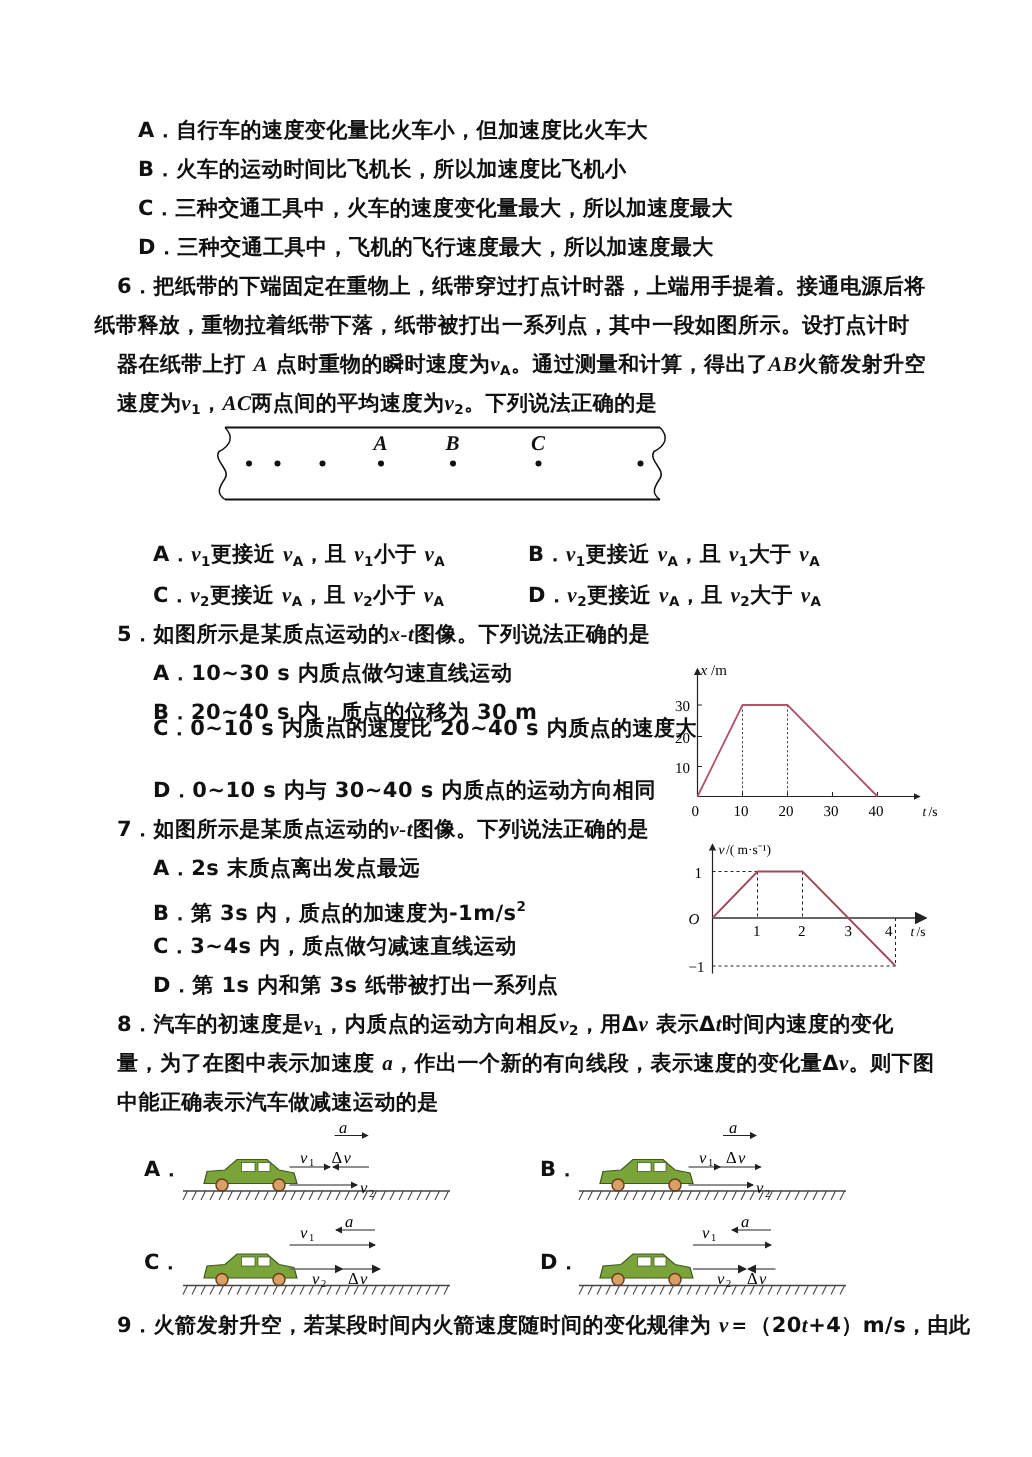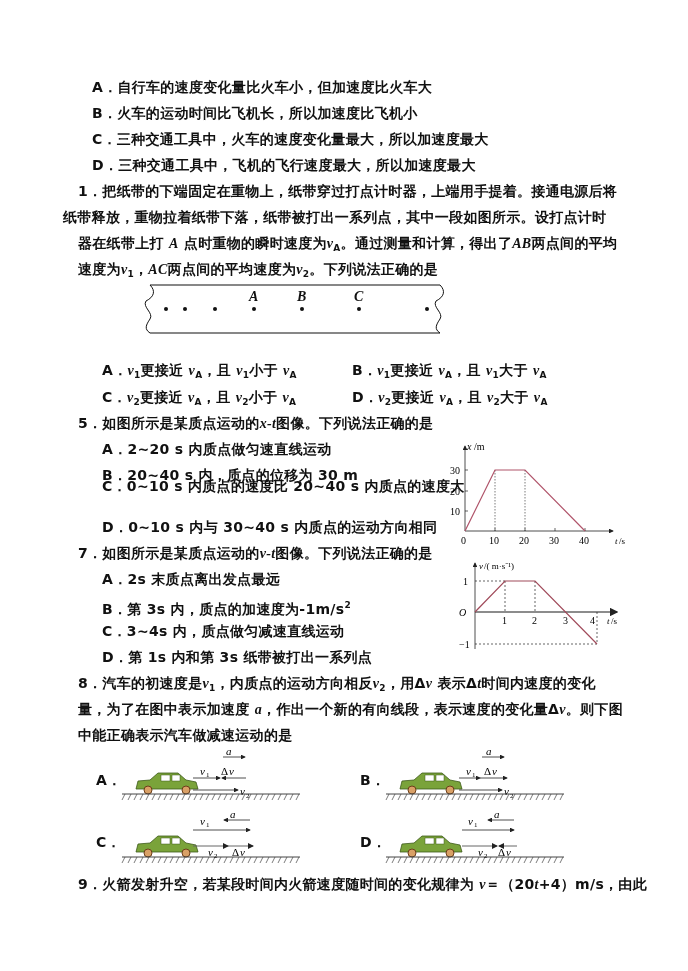--- a/index.html
+++ b/index.html
@@ -13,26 +13,26 @@
   svg text { font-family:"Liberation Serif", serif; }
 </style>
 </head>
 <body>
 
 <div class="line" style="left:92px;top:77px">A．自行车的速度变化量比火车小，但加速度比火车大</div>
 <div class="line" style="left:92px;top:103px">B．火车的运动时间比飞机长，所以加速度比飞机小</div>
 <div class="line" style="left:92px;top:129px">C．三种交通工具中，火车的速度变化量最大，所以加速度最大</div>
 <div class="line" style="left:92px;top:155px">D．三种交通工具中，飞机的飞行速度最大，所以加速度最大</div>
 
-<div class="line" style="left:78px;top:181px">1．把纸带的下端固定在重物上，纸带穿过打点计时器，上端用手提着。接通电源后将</div>
+<div class="line" style="left:78px;top:181px">6．把纸带的下端固定在重物上，纸带穿过打点计时器，上端用手提着。接通电源后将</div>
 <div class="line" style="left:63px;top:207px">纸带释放，重物拉着纸带下落，纸带被打出一系列点，其中一段如图所示。设打点计时</div>
 <div class="line" style="left:78px;top:233px">
   <span>器在纸带上打</span>
   <span class="it">A</span>
-  <span>点时重物的瞬时速度为</span><span class="it">v</span><span class="sub">A</span><span>。通过测量和计算，得出了</span><span class="it">AB</span><span>两点间的平均</span>
+  <span>点时重物的瞬时速度为</span><span class="it">v</span><span class="sub">A</span><span>。通过测量和计算，得出了</span><span class="it">AB</span><span>火箭发射升空</span>
 </div>
 <div class="line" style="left:78px;top:259px">
   <span>速度为</span><span class="it">v</span><span class="sub">1</span><span>，</span><span class="it">AC</span><span>两点间的平均速度为</span><span class="it">v</span><span class="sub">2</span><span>。下列说法正确的是</span>
 </div>
 
 <svg class="fig" style="left:140px;top:283px" width="310" height="52" viewBox="0 0 310 52">
   <path d="M10,2 L300,2" stroke="#111" stroke-width="1.2" fill="none"></path>
   <path d="M10,50 L300,50" stroke="#111" stroke-width="1.2" fill="none"></path>
   <path d="M10,2 C16,8 14,14 6,18 C2,24 14,30 10,36 C6,42 4,46 10,50" stroke="#111" stroke-width="1" fill="none"></path>
   <path d="M300,2 C306,8 304,14 296,18 C292,24 304,30 300,36 C296,42 294,46 300,50" stroke="#111" stroke-width="1" fill="none"></path>
@@ -59,21 +59,21 @@
 <div class="line" style="left:102px;top:387px">
   <span>C．</span><span class="it">v</span><span class="sub">2</span><span>更接近</span> <span class="it">v</span><span class="sub">A</span><span>，且</span> <span class="it">v</span><span class="sub">2</span><span>小于</span> <span class="it">v</span><span class="sub">A</span>
 </div>
 <div class="line" style="left:352px;top:387px">
   <span>D．</span><span class="it">v</span><span class="sub">2</span><span>更接近</span> <span class="it">v</span><span class="sub">A</span><span>，且</span> <span class="it">v</span><span class="sub">2</span><span>大于</span> <span class="it">v</span><span class="sub">A</span>
 </div>
 
 <div class="line" style="left:78px;top:413px">
   <span>5．如图所示是某质点运动的</span><span class="it">x-t</span><span>图像。下列说法正确的是</span>
 </div>
-<div class="line" style="left:102px;top:439px">A．2~20 s 内质点做匀速直线运动</div>
+<div class="line" style="left:102px;top:439px">A．10~30 s 内质点做匀速直线运动</div>
 <div class="line" style="left:102px;top:465px">B．20~40 s 内，质点的位移为 30 m</div>
 <div class="line" style="left:102px;top:476px">C．0~10 s 内质点的速度比 20~40 s 内质点的速度大</div>
 <div class="line" style="left:102px;top:517px">D．0~10 s 内与 30~40 s 内质点的运动方向相同</div>
 
 <svg class="fig" style="left:445px;top:438px" width="180" height="108" viewBox="0 0 180 108">
   <defs>
     <marker id="arr1" markerWidth="6" markerHeight="6" refX="5" refY="3" orient="auto">
         <path d="M0,0 L6,3 L0,6 z" fill="#222"></path>
       </marker>
   </defs>

